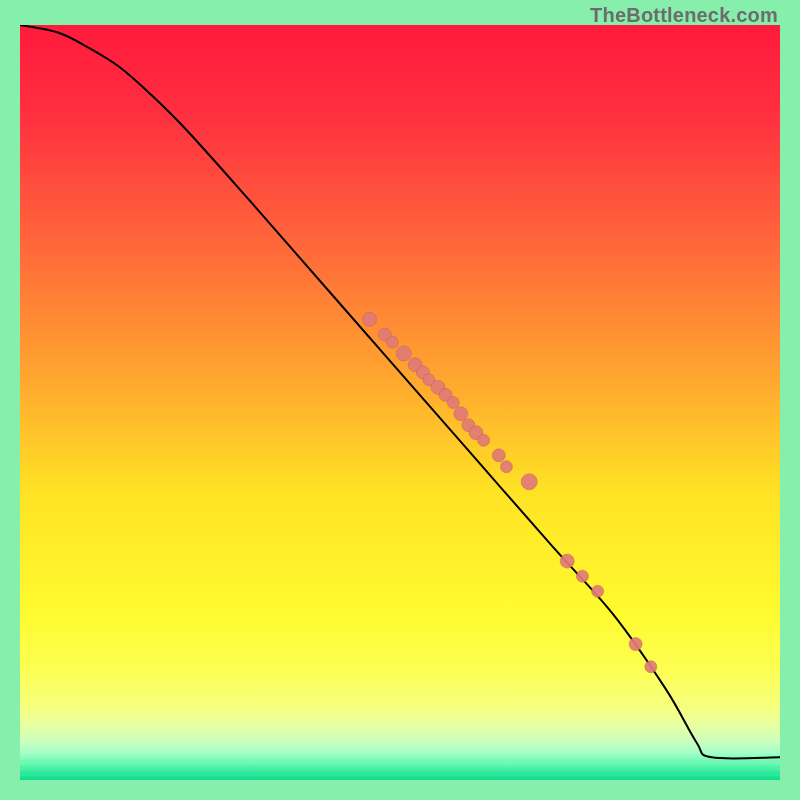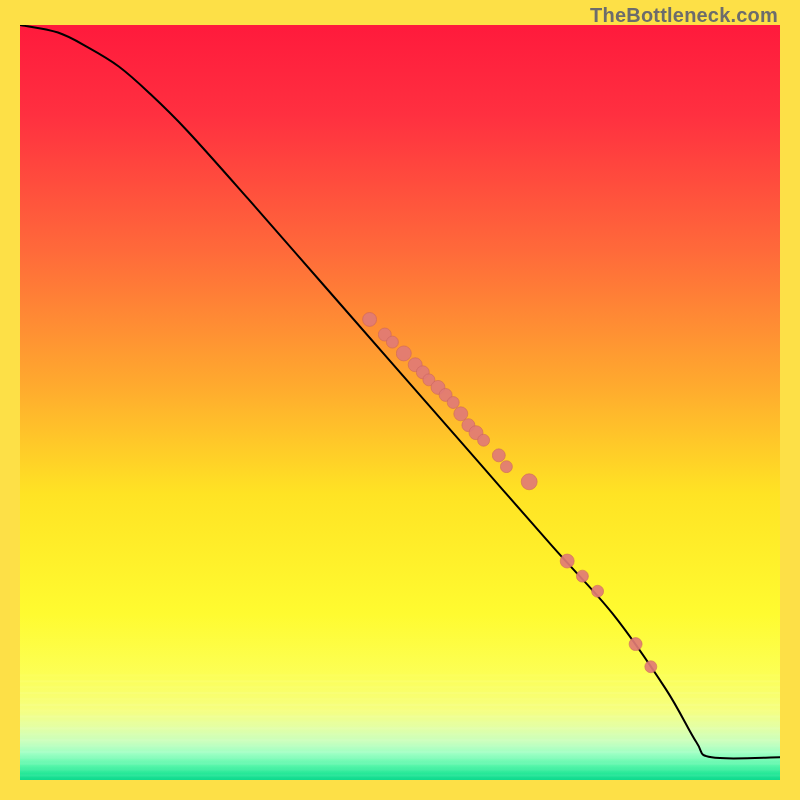--- a/index.html
+++ b/index.html
@@ -1,21 +1,21 @@
 <!DOCTYPE html>
 <html><head>
 <meta charset="utf-8">
 <style>
   * { margin: 0; padding: 0; box-sizing: border-box; }
   html, body { width: 800px; height: 800px; overflow: hidden; background: #000; }
   .stage {
     position: relative;
     width: 800px;
     height: 800px;
-    background: #fde047;
+    background: #86efac;
   }
   .plot-area {
     position: absolute;
     left: 20px;
     top: 25px;
     width: 760px;
     height: 755px;
   }
   .watermark {
     position: absolute;

